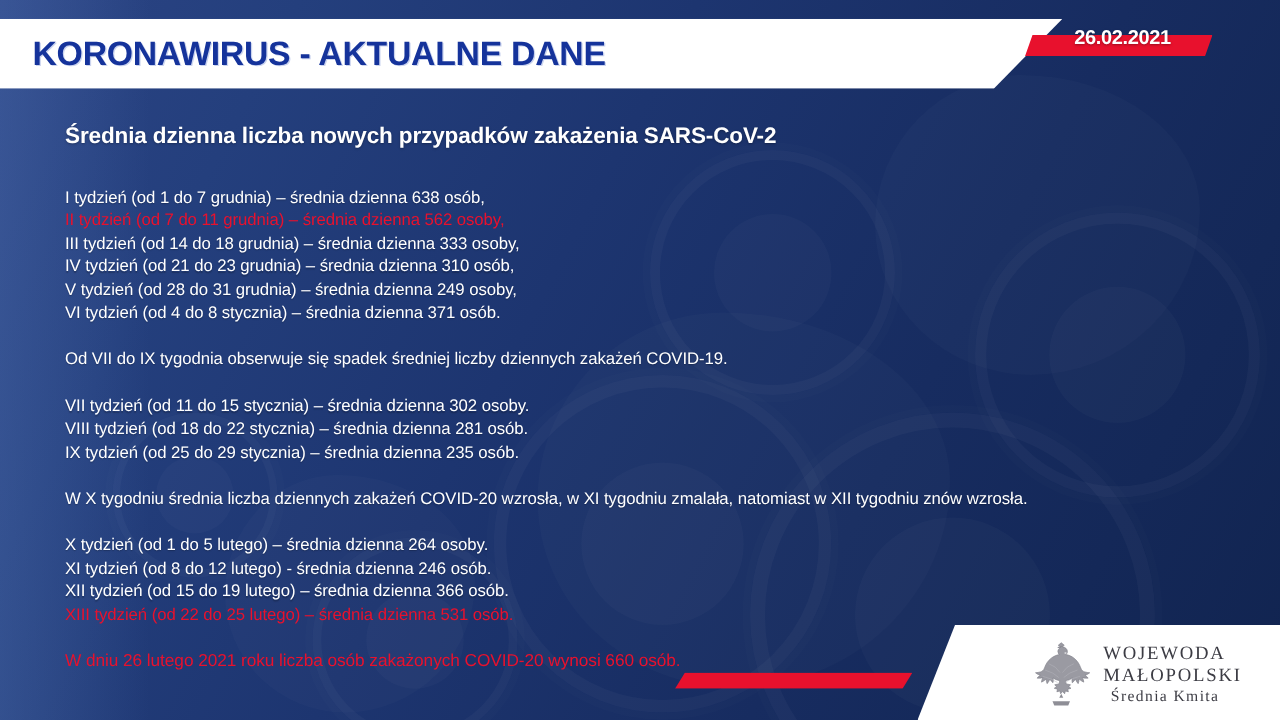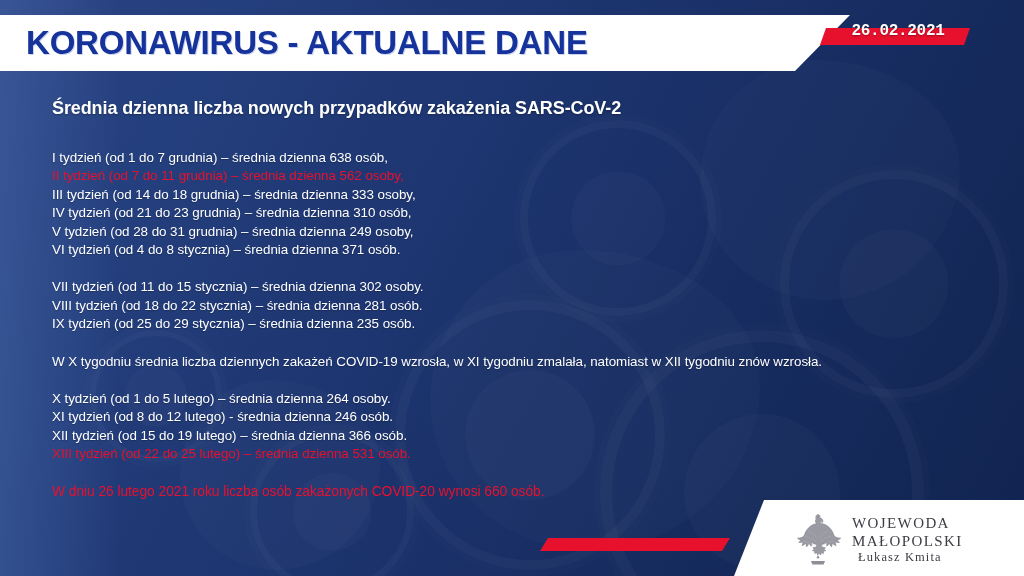--- a/index.html
+++ b/index.html
@@ -74,21 +74,21 @@
     width: 860px; height: 56px;
     background: #ffffff;
     clip-path: polygon(0 0, 860px 0, 805px 56px, 0 56px);
   }
   .header-title {
     position: absolute;
     left: 26px; top: 21px;
     width: 760px; height: 44px;
     display: flex;
     align-items: center;
-    font-size: 33px;
+    font-size: 27px;
     font-weight: 800;
     letter-spacing: -0.2px;
     color: #15339b;
     white-space: nowrap;
     text-shadow: 1px 1px 0 rgba(140,160,220,0.45);
   }
   .header-date-bar {
     position: absolute;
     left: 820px; top: 28px;
     width: 150px; height: 17px;
@@ -98,21 +98,20 @@
   .header-date {
     position: absolute;
     left: 818px; top: 22px;
     width: 160px;
     text-align: center;
     font-size: 16px;
     font-weight: 700;
     color: #ffffff;
     letter-spacing: -0.3px;
     text-shadow: 0 1px 2px rgba(0,0,0,0.35);
-    font-family: Liberation Mono, monospace;
   }
 
   
   .content {
     position: absolute;
     left: 52px; top: 98px;
     width: 900px;
     color: #ffffff;
   }
   .subtitle {
@@ -154,21 +153,21 @@
     width: 190px; height: 13px;
     background: #e8112d;
     clip-path: polygon(8px 0, 190px 0, 182px 13px, 0 13px);
   }
   .footer-inner {
     position: absolute;
     right: 0; bottom: 0;
     width: 290px; height: 72px;
     display: flex;
     align-items: center;
-    justify-content: flex-start;
+    justify-content: center;
     padding-left: 58px;
     box-sizing: border-box;
   }
   .eagle {
     width: 52px; height: 58px;
     flex: 0 0 auto;
     margin-right: 8px;
   }
   .footer-text {
     font-family: "Liberation Serif", serif;
@@ -215,29 +214,32 @@
 
     <div class="block">
       <div class="line">I tydzień (od 1 do 7 grudnia) – średnia dzienna 638 osób,</div>
       <div class="line highlight">II tydzień (od 7 do 11 grudnia) – średnia dzienna 562 osoby,</div>
       <div class="line">III tydzień (od 14 do 18 grudnia) – średnia dzienna 333 osoby,</div>
       <div class="line">IV tydzień (od 21 do 23 grudnia) – średnia dzienna 310 osób,</div>
       <div class="line">V tydzień (od 28 do 31 grudnia) – średnia dzienna 249 osoby,</div>
       <div class="line">VI tydzień (od 4 do 8 stycznia) – średnia dzienna 371 osób.</div>
     </div>
 
+    <div class="block">
+      <div class="line wrap">Od VII do IX tygodnia obserwuje się spadek średniej liczby dziennych zakażeń COVID-19.</div>
+    </div>
 
     <div class="block">
       <div class="line">VII tydzień (od 11 do 15 stycznia) – średnia dzienna 302 osoby.</div>
       <div class="line">VIII tydzień (od 18 do 22 stycznia) – średnia dzienna 281 osób.</div>
       <div class="line">IX tydzień (od 25 do 29 stycznia) – średnia dzienna 235 osób.</div>
     </div>
 
     <div class="block">
-      <div class="line wrap">W X tygodniu średnia liczba dziennych zakażeń COVID-19 wzrosła, w XI tygodniu zmalała, natomiast w XII tygodniu znów wzrosła.</div>
+      <div class="line wrap">W X tygodniu średnia liczba dziennych zakażeń COVID-20 wzrosła, w XI tygodniu zmalała, natomiast w XII tygodniu znów wzrosła.</div>
     </div>
 
     <div class="block">
       <div class="line">X tydzień (od 1 do 5 lutego) – średnia dzienna 264 osoby.</div>
       <div class="line">XI tydzień (od 8 do 12 lutego) - średnia dzienna 246 osób.</div>
       <div class="line">XII tydzień (od 15 do 19 lutego) – średnia dzienna 366 osób.</div>
       <div class="line highlight">XIII tydzień (od 22 do 25 lutego) – średnia dzienna 531 osób.</div>
     </div>
 
     <div class="block">
@@ -266,17 +268,17 @@
         <path d="M41 30 q-8 2 -12 5"></path>
       </g>
       <g fill="#8e8e96">
         <path d="M26 44 l1.6 3.2 h-3.2z"></path>
         <path d="M19 50 h14 l-1.4 3.4 h-11.2z"></path>
       </g>
     </svg>
     <div class="footer-text">
       <div class="f-line1">WOJEWODA</div>
       <div class="f-line2">MAŁOPOLSKI</div>
-      <div class="f-line3">Łukasz Kmita</div>
+      <div class="f-line3">Średnia Kmita</div>
     </div>
   </div>
 
 </div>
 
 </body></html>

